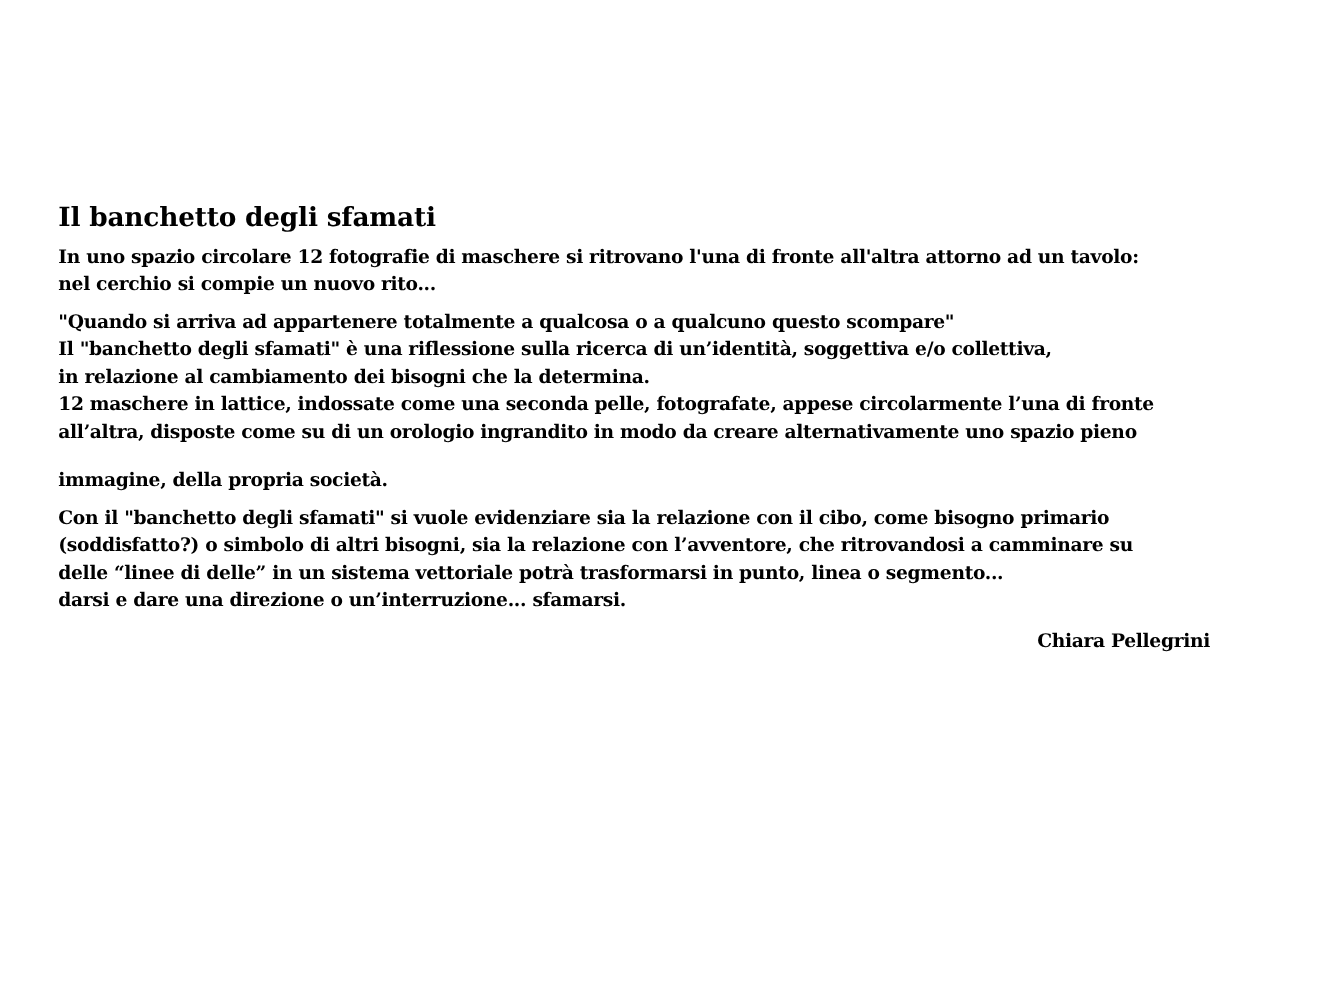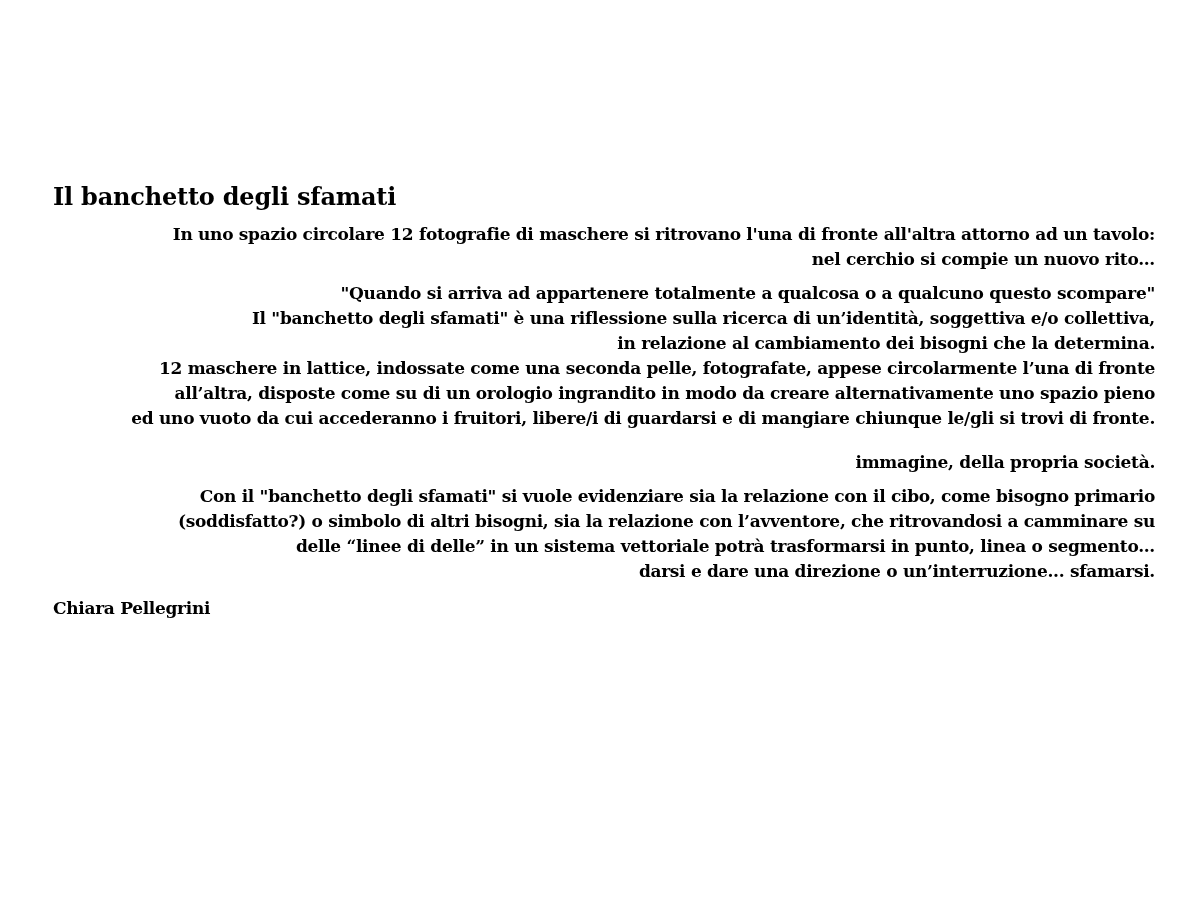--- a/index.html
+++ b/index.html
@@ -28,27 +28,26 @@
     font-size: 17px;
     line-height: 25px;
     margin: 0 0 9px 0;
     letter-spacing: -0.3px;
   }
   .para.big-gap {
     margin-bottom: 19px;
   }
   .line {
     white-space: nowrap;
-    text-align: right;
   }
   .signature {
     font-size: 17px;
     line-height: 25px;
     font-weight: bold;
-    text-align: left;
+    text-align: right;
     margin-top: 12px;
     padding-right: 55px;
     letter-spacing: -0.3px;
   }
 </style>
 </head>
 <body>
 
 <div class="page">
 
@@ -58,21 +57,20 @@
     <div class="line">In uno spazio circolare 12 fotografie di maschere si ritrovano l'una di fronte all'altra attorno ad un tavolo:</div>
     <div class="line">nel cerchio si compie un nuovo rito...</div>
   </div>
 
   <div class="para big-gap">
     <div class="line">"Quando si arriva ad appartenere totalmente a qualcosa o a qualcuno questo scompare"</div>
     <div class="line">Il "banchetto degli sfamati" è una riflessione sulla ricerca di un’identità, soggettiva e/o collettiva,</div>
     <div class="line">in relazione al cambiamento dei bisogni che la determina.</div>
     <div class="line">12 maschere in lattice, indossate come una seconda pelle, fotografate, appese circolarmente l’una di fronte</div>
     <div class="line">all’altra, disposte come su di un orologio ingrandito in modo da creare alternativamente uno spazio pieno</div>
-    <div class="line">ed uno vuoto da cui accederanno i fruitori, libere/i di guardarsi e di mangiare chiunque le/gli si trovi di fronte.</div>
   </div>
 
   <div class="para">
     <div class="line">immagine, della propria società.</div>
   </div>
 
   <div class="para">
     <div class="line">Con il "banchetto degli sfamati" si vuole evidenziare sia la relazione con il cibo, come bisogno primario</div>
     <div class="line">(soddisfatto?) o simbolo di altri bisogni, sia la relazione con l’avventore, che ritrovandosi a camminare su</div>
     <div class="line">delle “linee di delle” in un sistema vettoriale potrà trasformarsi in punto, linea o segmento...</div>

